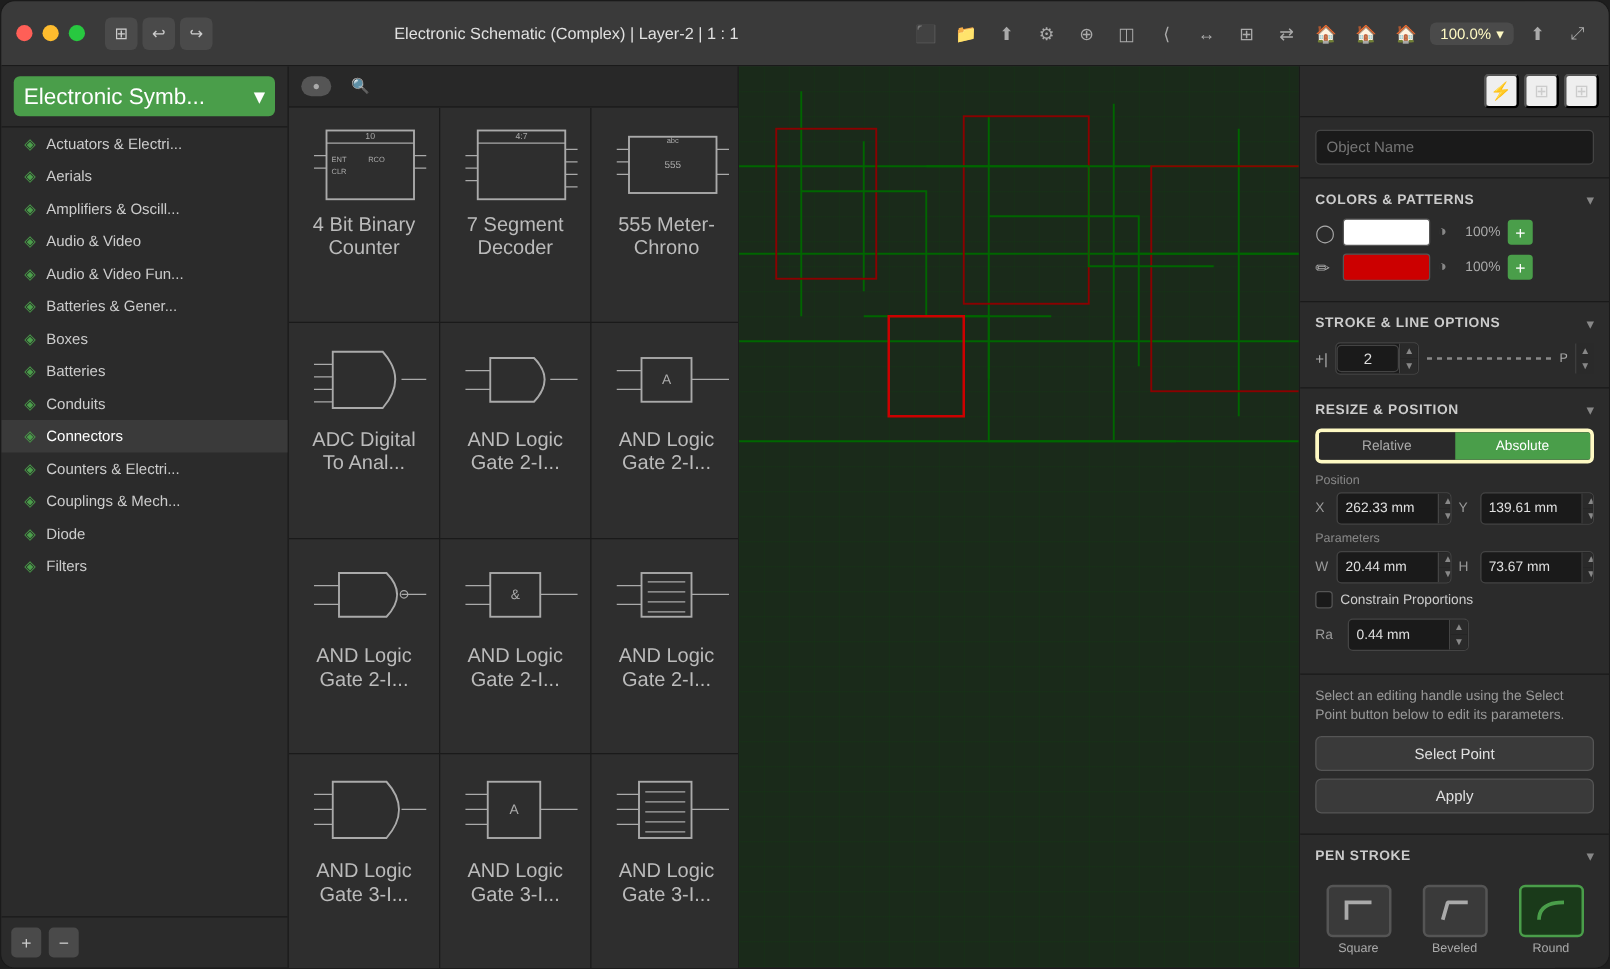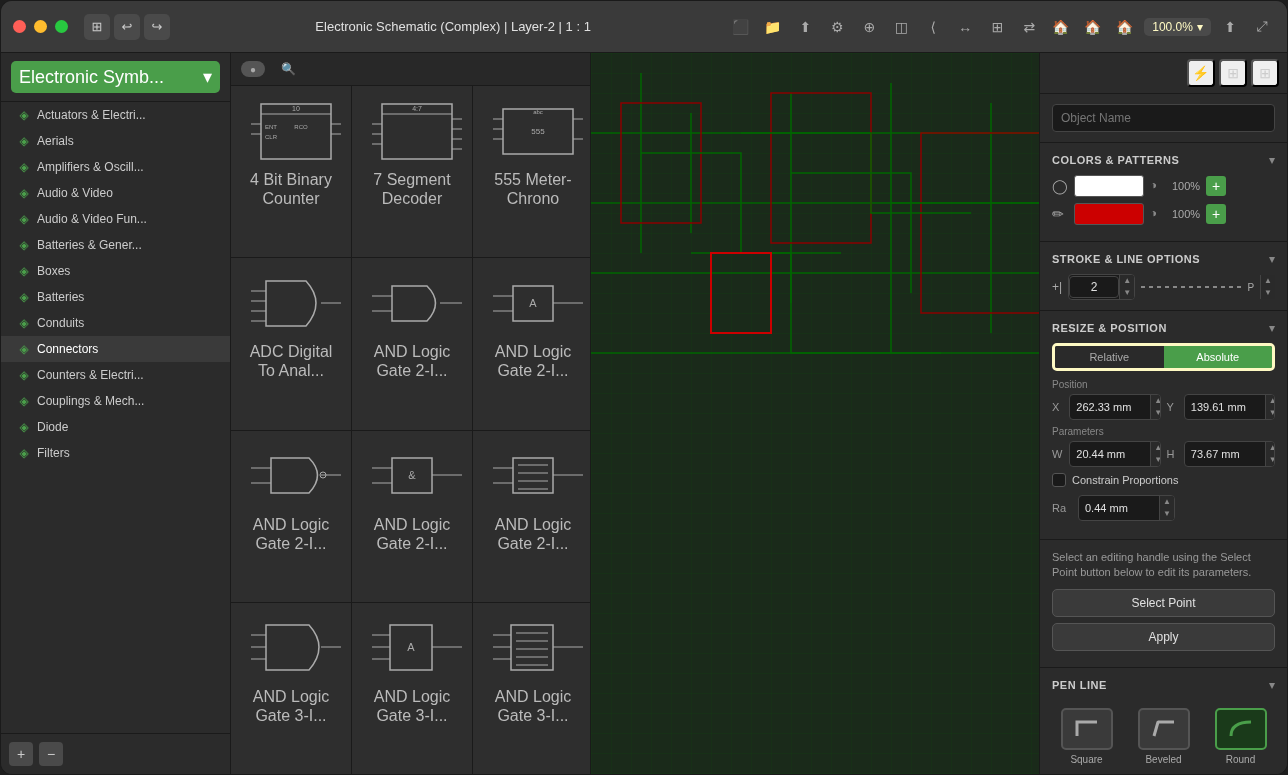--- a/index.html
+++ b/index.html
@@ -1016,21 +1016,21 @@
       </div>
 
       <div class="panel-section">
         <p class="info-text">Select an editing handle using the Select Point button below to edit its parameters.</p>
         <button class="action-btn">Select Point</button>
         <button class="action-btn">Apply</button>
       </div>
 
       <div class="panel-section">
         <div class="panel-section-header">
-          <span class="panel-section-title">PEN LINE</span>
+          <span class="panel-section-title">PEN STROKE</span>
           <button class="panel-collapse-btn">▾</button>
         </div>
         <div class="pen-style-row">
           <div class="pen-style-item">
             <div class="pen-style-preview">
               <svg width="36" height="30">
                 <path d="M8 22 L8 8 L28 8" stroke="#aaa" stroke-width="3" fill="none" stroke-linejoin="miter"></path>
               </svg>
             </div>
             <span class="pen-style-label">Square</span>

